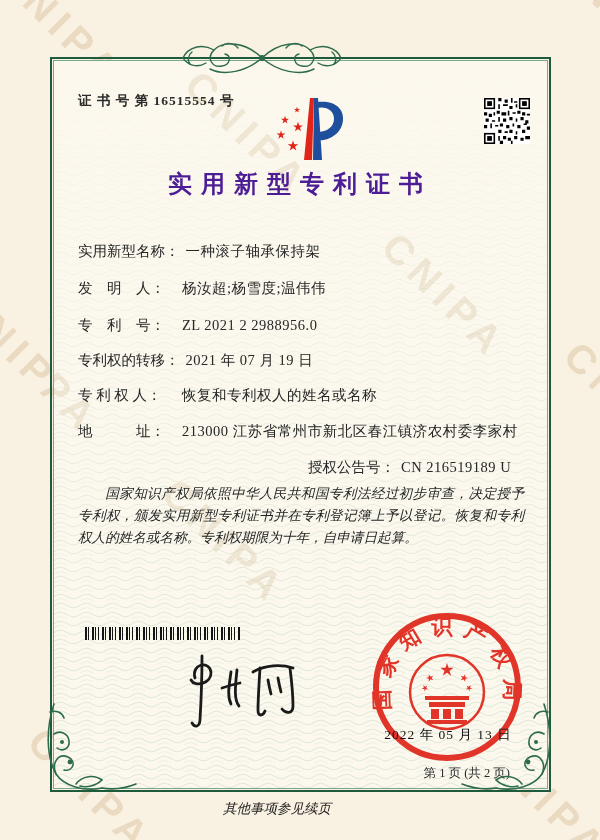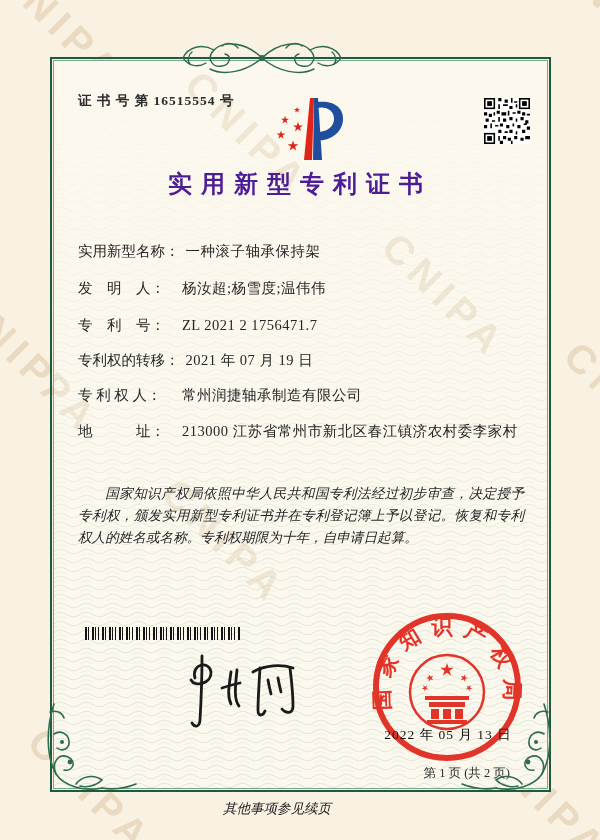--- a/index.html
+++ b/index.html
@@ -165,30 +165,33 @@
 
   <div class="title">实用新型专利证书</div>
 
   <div class="row" style="top:242px;">
     <span class="lab">实用新型名称：</span><span class="val">一种滚子轴承保持架</span>
   </div>
   <div class="row" style="top:279px;">
     <span class="lab">发　明　人：</span><span class="val">杨汝超;杨雪度;温伟伟</span>
   </div>
   <div class="row" style="top:316px;">
-    <span class="lab">专　利　号：</span><span class="val">ZL 2021 2 1756471.7</span>
+    <span class="lab">专　利　号：</span><span class="val">ZL 2021 2 2988956.0</span>
   </div>
   <div class="row" style="top:351px;">
     <span class="lab">专利权的转移：</span><span class="val">2021 年 07 月 19 日</span>
   </div>
   <div class="row" style="top:386px;">
-    <span class="lab">专 利 权 人：</span><span class="val">常州润捷轴承制造有限公司</span>
+    <span class="lab">专 利 权 人：</span><span class="val">恢复和专利权人的姓名或名称</span>
   </div>
   <div class="row" style="top:422px;">
     <span class="lab">地　　　址：</span><span class="val">213000 江苏省常州市新北区春江镇济农村委李家村</span>
+  </div>
+  <div class="row" style="top:458px;left:308px;">
+    <span class="lab" style="min-width:0;">授权公告号：</span><span class="val">CN 216519189 U</span>
   </div>
 
   <div class="body-text">
     <p>国家知识产权局依照中华人民共和国专利法经过初步审查，决定授予专利权，颁发实用新型专利证书并在专利登记簿上予以登记。恢复和专利权人的姓名或名称。专利权期限为十年，自申请日起算。</p>
   </div>
 
   <div class="barcode"></div>
 
 
   <svg class="signature" width="150" height="85" viewBox="0 0 150 85">

